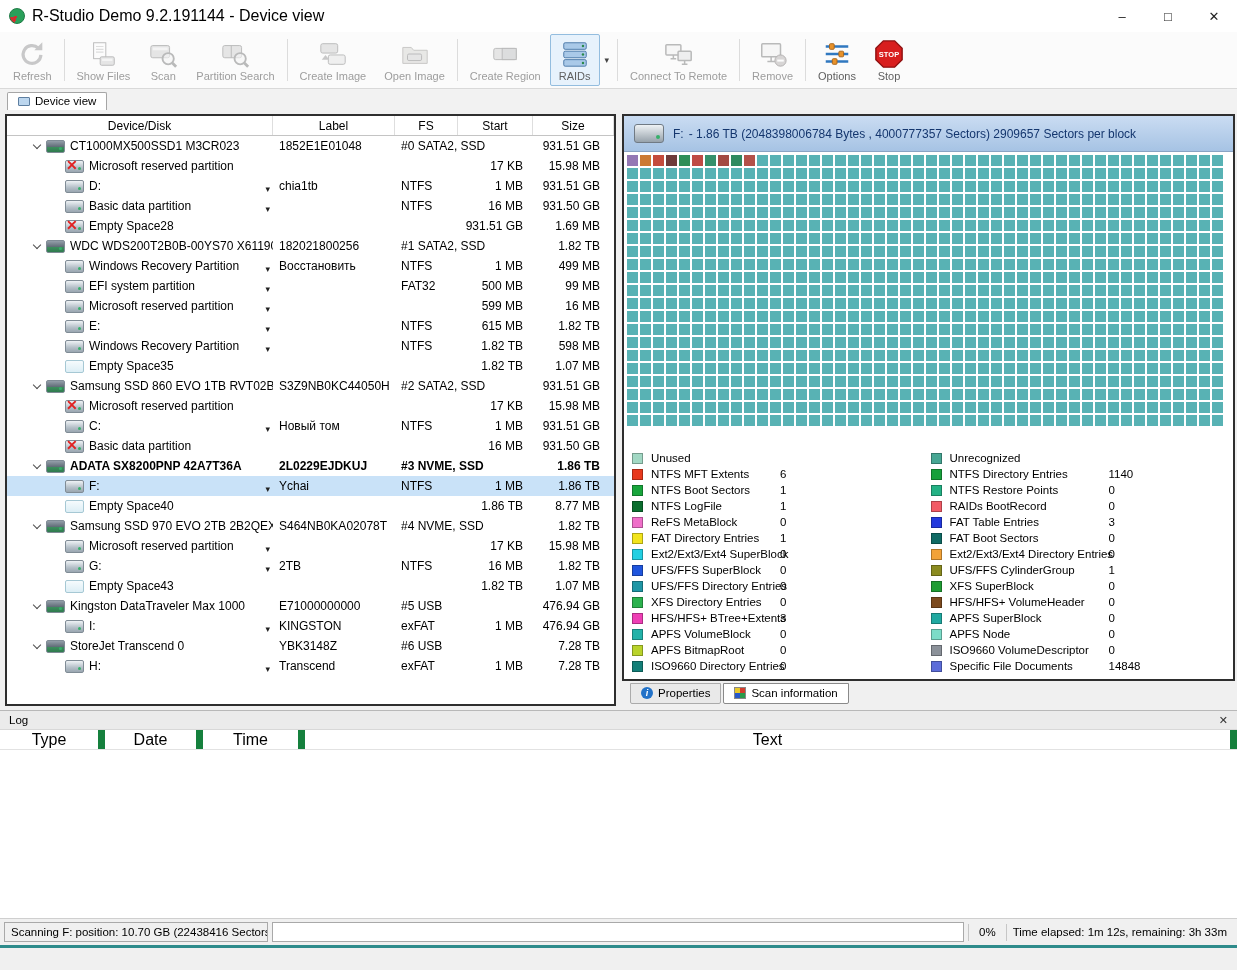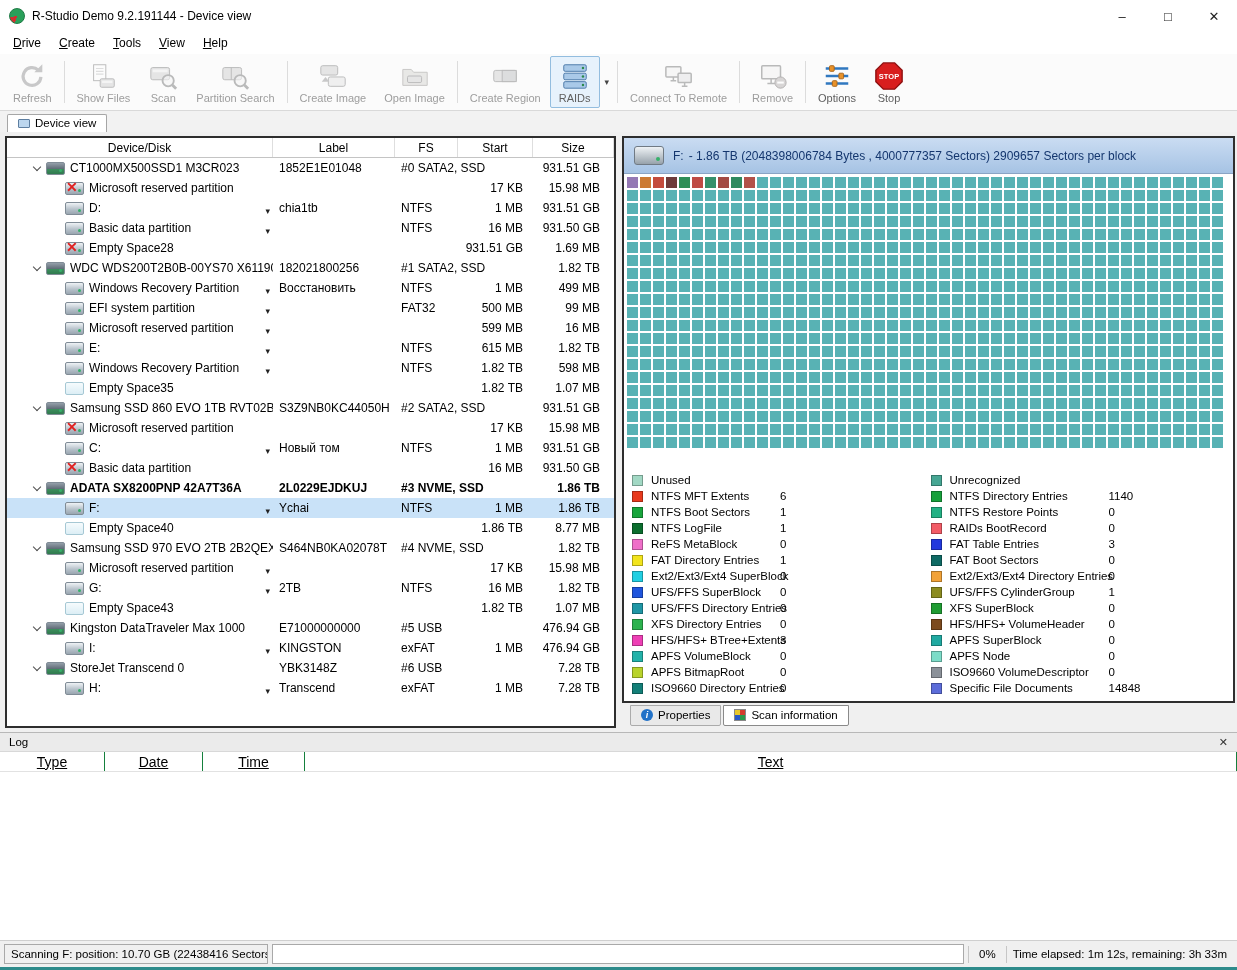--- a/index.html
+++ b/index.html
@@ -3,21 +3,21 @@
 <meta charset="utf-8">
 <style>
   * { margin:0; padding:0; box-sizing:border-box; cursor:default; }
   html,body { width:1237px; height:970px; overflow:hidden; }
   body { font-family:"Liberation Sans", sans-serif; font-size:12px; color:#000; background:#f0f0f0; }
 
   
   .titlebar { height:32px; background:#fff; display:flex; align-items:center; padding-left:9px; }
   .app-icon { width:16px; height:16px; border-radius:50%;
     background:conic-gradient(#2aa05a 0 55%, #d03030 55% 72%, #2aa05a 72%); border:1px solid #1d7a44; }
-  .title-text { margin-left:7px; font-size:12px;text-align:center; }
+  .title-text { margin-left:7px; font-size:16px;text-align:center; }
   .win-controls { margin-left:auto; display:flex; height:100%; }
   .win-btn { width:46px; height:100%; display:flex; align-items:center; justify-content:center; font-size:13px; color:#222; }
 
   
   .menubar { height:22px; background:#fff; display:flex; align-items:center; padding-left:4px; }
   .menu-item { padding:2px 9px; font-size:12px; }
 
   
   .toolbar { height:57px; background:#fbfbfb; border-bottom:1px solid #d9d9d9; display:flex; align-items:stretch; padding:2px 4px; }
   .tbtn-wrap { display:flex; align-items:stretch; }
@@ -96,21 +96,21 @@
   .info-icon::after { content:'i'; }
   .scan-tab-icon { width:12px; height:12px;
     background:conic-gradient(#d43c2c 0 25%, #2a9a4a 25% 50%, #2858c8 50% 75%, #e8c82a 75%); border:1px solid #888; }
 
   
   .log-panel { height:208px; display:flex; flex-direction:column; background:#fff; border-top:1px solid #b8b8b8; }
   .log-titlebar { height:19px; background:#ebebeb; border-bottom:1px solid #d8d8d8;
     display:flex; align-items:center; padding:0 9px; font-size:11.5px; flex-shrink:0; }
   .log-close { margin-left:auto; font-size:11px; color:#333; }
   .log-header { height:20px; display:flex; border-bottom:1px solid #e2e2e2; flex-shrink:0; }
-  .lh-cell { display:flex; align-items:center; justify-content:center; border-right:1px solid #15803d; font-size:14px;text-decoration:underline; }
+  .lh-cell { display:flex; align-items:center; justify-content:center; border-right:7px solid #15803d; font-size:16px; }
   .lw-type { width:105px; } .lw-date { width:98px; } .lw-time { width:102px; } .lw-text { flex:1; }
   .log-body { flex:1; background:#fff; }
 
   
   .statusbar { height:27px; background:#f0f0f0; border-top:1px solid #cfcfcf;
     display:flex; align-items:center; padding:0 4px; font-size:11.5px; gap:4px; }
   .sb-status { width:264px; height:20px; line-height:18px; padding-left:6px; border:1px solid #a9a9a9; background:#f0f0f0; white-space:nowrap; overflow:hidden; }
   .sb-progress { flex:1; height:20px; border:1px solid #a9a9a9; background:#fff; }
   .sb-sep { width:1px; height:17px; background:#c6c6c6; }
   .sb-pct { padding:0 6px; }
@@ -125,27 +125,20 @@
   <div class="titlebar">
     <div class="app-icon"></div>
     <div class="title-text">R-Studio Demo 9.2.191144 - Device view</div>
     <div class="win-controls">
       <div class="win-btn">–</div>
       <div class="win-btn">□</div>
       <div class="win-btn">✕</div>
     </div>
   </div>
 
-  <div class="menubar">
-      <div class="menu-item"><span style="text-decoration: underline;">D</span>rive</div>
-      <div class="menu-item"><span style="text-decoration: underline;">C</span>reate</div>
-      <div class="menu-item"><span style="text-decoration: underline;">T</span>ools</div>
-      <div class="menu-item"><span style="text-decoration: underline;">V</span>iew</div>
-      <div class="menu-item"><span style="text-decoration: underline;">H</span>elp</div>
-    </div>
 
   <div class="toolbar">
       <div class="tbtn disabled">
         <div class="tbtn-icon">
           <svg viewBox="0 0 32 32">
             <path d="M25.5 17a9.5 9.5 0 1 1-2.8-7.2" fill="none" stroke="#8d97a3" stroke-width="3.4"></path>
             <path d="M27 3.5v8.5h-8.5z" fill="#8d97a3"></path>
           </svg>
         </div>
         <div class="tbtn-label">Refresh</div>

